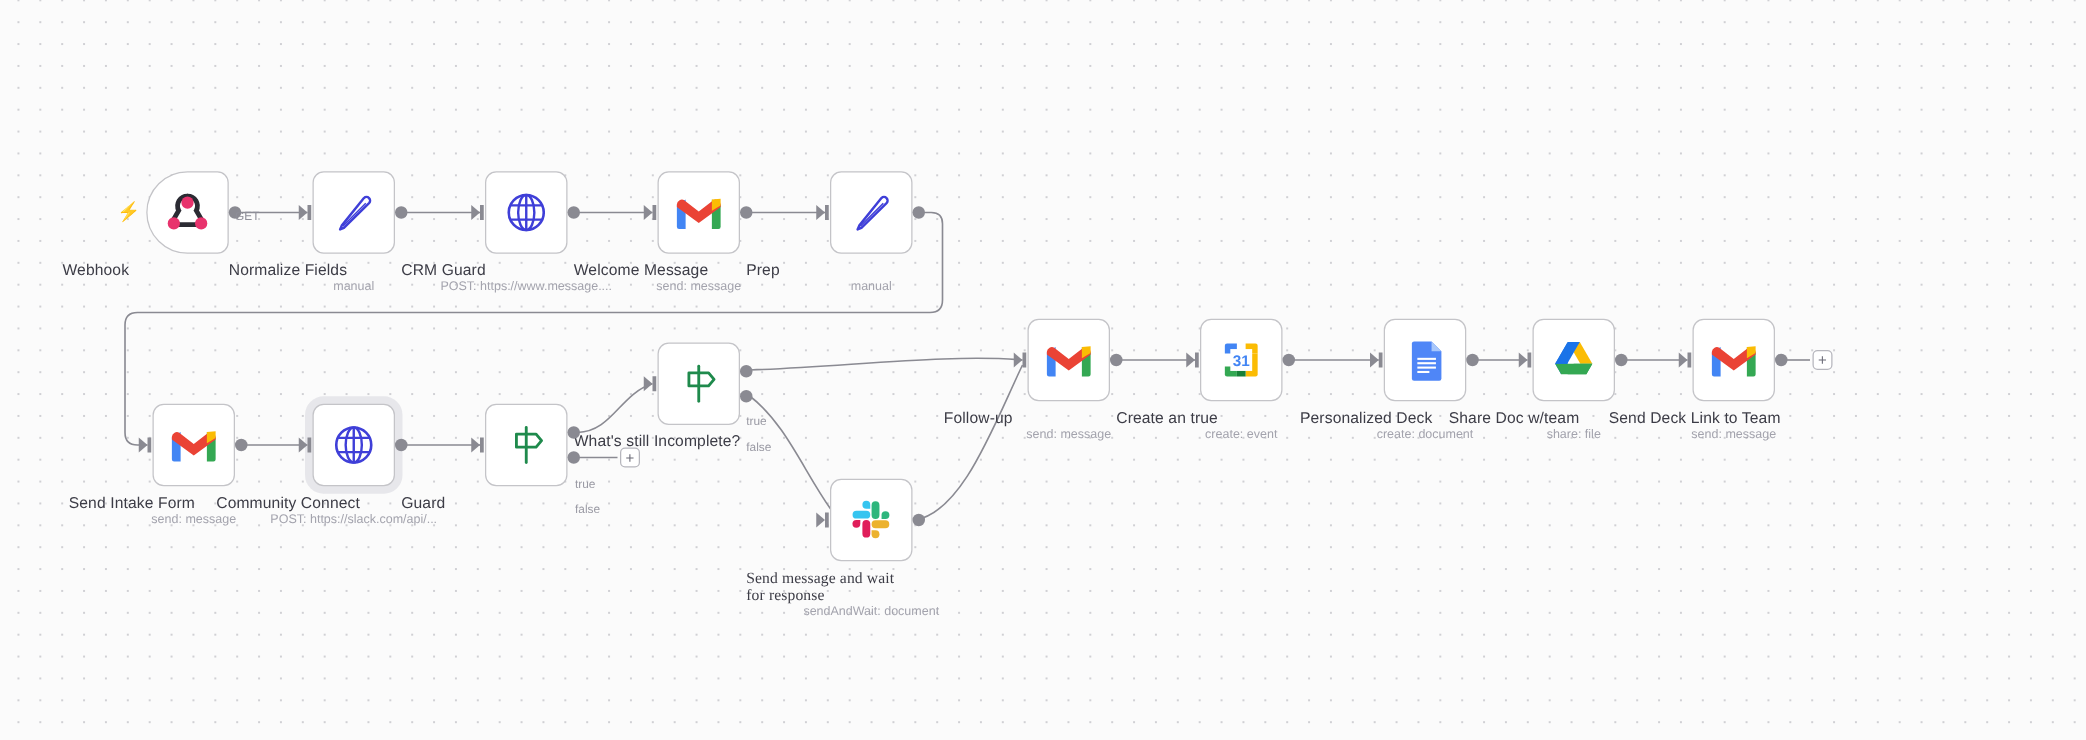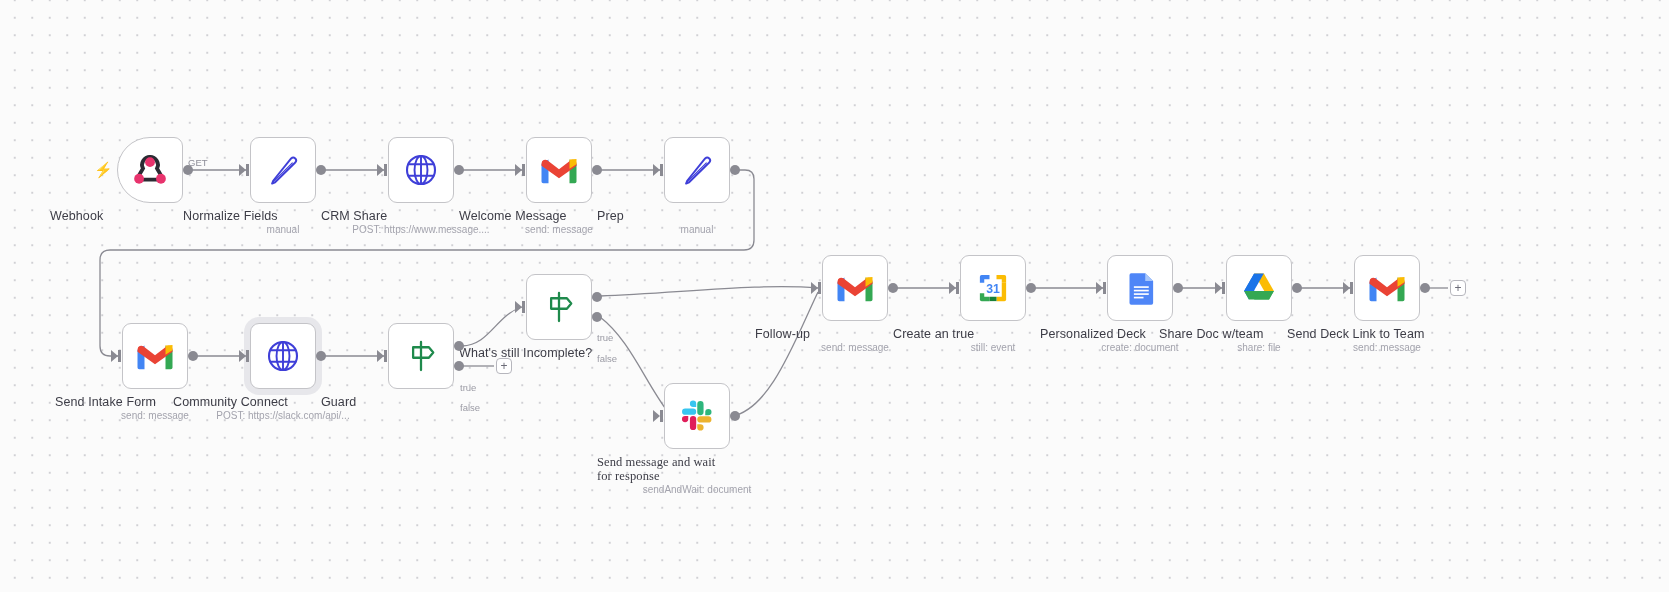--- a/index.html
+++ b/index.html
@@ -194,21 +194,21 @@
       </div>
       <div class="node-label" style="left: 183px; top: 209px; width: 200px;">Normalize Fields</div>
       <div class="node-sub" style="left: 183px; top: 224px; width: 200px;">manual</div>
       <div class="node" style="left: 388px; top: 137px;">
         <svg class="glyph" viewBox="0 0 48 48">
       <circle cx="24" cy="24" r="16" fill="none" stroke="#3f3fd8" stroke-width="2.4"></circle>
       <ellipse cx="24" cy="24" rx="7.4" ry="16" fill="none" stroke="#3f3fd8" stroke-width="2.2"></ellipse>
       <path d="M9 17.5h30M9 30.5h30M24 8v32" fill="none" stroke="#3f3fd8" stroke-width="2.2"></path>
     </svg>
       </div>
-      <div class="node-label" style="left: 321px; top: 209px; width: 200px;">CRM Share</div>
+      <div class="node-label" style="left: 321px; top: 209px; width: 200px;">CRM Guard</div>
       <div class="node-sub" style="left: 321px; top: 224px; width: 200px;">POST: https://www.message....</div>
       <div class="node" style="left: 526px; top: 137px;">
         <svg class="glyph" viewBox="0 0 48 38">
       <path d="M4 34 V10 L24 25 L44 10 V34 A2 2 0 0 1 42 36 H6 A2 2 0 0 1 4 34Z" fill="#ffffff"></path>
       <path d="M4 34V12l8-5v27H6a2 2 0 0 1-2-2z" fill="#4285f4"></path>
       <path d="M44 34V12l-8-5v27h6a2 2 0 0 0 2-2z" fill="#34a853"></path>
       <path d="M4 11.5 A4.5 4.5 0 0 1 11 8 L24 18 L37 8 A4.5 4.5 0 0 1 44 11.5 L44 14 L24 28.5 L4 14Z" fill="#ea4335"></path>
       <path d="M36 7l8-0.5v6l-8 5z" fill="#fbbc04"></path>
     </svg>
       </div>
@@ -288,21 +288,21 @@
       <path d="M9 11a2 2 0 0 1 2-2h9v9H9Z" fill="#4285f4"></path>
       <path d="M28 9h9a2 2 0 0 1 2 2v7h-11Z" fill="#fbbc04"></path>
       <path d="M39 18v19a2 2 0 0 1-2 2h-9V18Z" fill="#fbbc04"></path>
       <path d="M9 30h11v9h-9a2 2 0 0 1-2-2Z" fill="#34a853"></path>
       <path d="M20 30h8v9h-8Z" fill="#188038"></path>
       <rect x="14" y="14" width="20" height="20" fill="#ffffff"></rect>
       <text x="24" y="29.5" font-family="Liberation Sans, sans-serif" font-size="14" font-weight="bold" fill="#4285f4" text-anchor="middle">31</text>
     </svg>
       </div>
       <div class="node-label" style="left: 893px; top: 327px; width: 200px;">Create an true</div>
-      <div class="node-sub" style="left: 893px; top: 342px; width: 200px;">still: event</div>
+      <div class="node-sub" style="left: 893px; top: 342px; width: 200px;">create: event</div>
       <div class="node" style="left: 1107px; top: 255px;">
         <svg class="glyph" viewBox="0 0 48 48">
       <path d="M14 7h16l9 9v25a2 2 0 0 1-2 2H14a2 2 0 0 1-2-2V9a2 2 0 0 1 2-2z" fill="#4f86f7"></path>
       <path d="M30 7l9 9h-9z" fill="#a8c7fb"></path>
       <g fill="#ffffff">
         <rect x="17" y="22" width="17" height="1.9"></rect>
         <rect x="17" y="26" width="17" height="1.9"></rect>
         <rect x="17" y="30" width="17" height="1.9"></rect>
         <rect x="17" y="34" width="11" height="1.9"></rect>
       </g>
@@ -374,19 +374,19 @@
       <div class="dot" style="left: 454px; top: 341px;"></div>
       <div class="dot" style="left: 454px; top: 361px;"></div>
       <div class="inbar" style="left: 522px; top: 301px;"></div>
       <div class="inarrow" style="left: 515px; top: 301px;"></div>
       <div class="dot" style="left: 592px; top: 292px;"></div>
       <div class="dot" style="left: 592px; top: 312px;"></div>
       <div class="branch-label" style="left: 460px; top: 341px;">true</div>
       <div class="branch-label" style="left: 460px; top: 361px;">false</div>
       <div class="branch-label" style="left: 597px; top: 291px;">true</div>
       <div class="branch-label" style="left: 597px; top: 312px;">false</div>
-      <div class="edge-label" style="left: 188px; top: 157px;">GET</div>
+      <div class="edge-label" style="left: 188px; top: 168px;">GET</div>
       <div class="plus-btn" style="left: 496px; top: 358px;">+</div>
       <div class="plus-btn" style="left: 1450px; top: 280px;">+</div>
       <div class="bolt" style="left: 94px; top: 162px;">⚡</div>
     </div>
 
 </div>
 
 </body></html>

